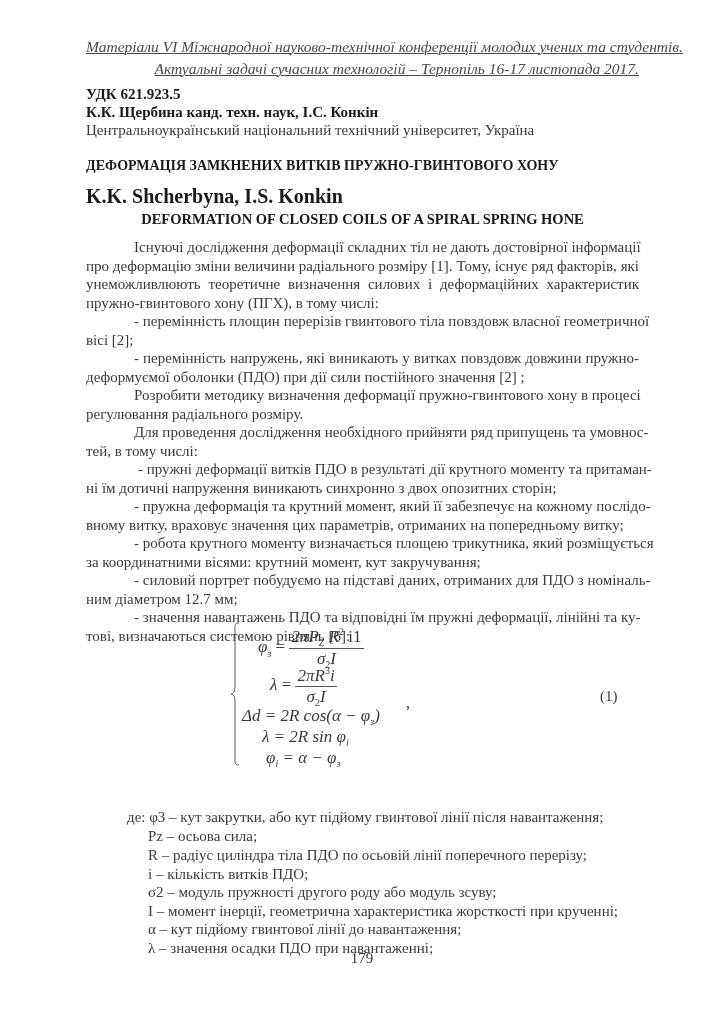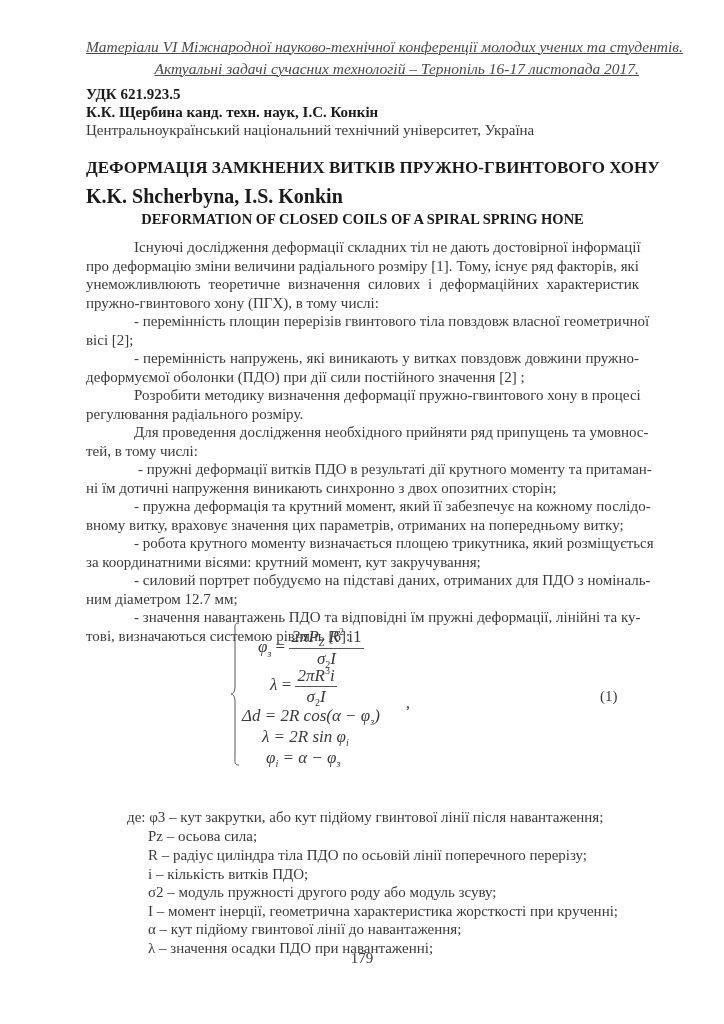--- a/index.html
+++ b/index.html
@@ -7,21 +7,21 @@
          font-family:"Liberation Serif","DejaVu Serif",serif; color:#2a2a2a; }
   .hdr { position:absolute; left:86px; width:553px; font-style:italic; font-size:15.5px;
          text-decoration:underline; text-decoration-thickness:1px; color:#4a4a4a; white-space:nowrap; }
   .hdr.l1 { top:38px; text-align:center; }
   .hdr.l2 { top:60px; text-align:right; }
   .abs { position:absolute; white-space:nowrap; }
   .bold { font-weight:bold; color:#1a1a1a; }
   .udk { left:86px; top:86px; font-size:15px; }
   .authors-ua { left:86px; top:104px; font-size:15px; }
   .univ { left:86px; top:122px; font-size:15px; color:#3a3a3a;font-family:Liberation Serif, serif; }
-  .title-ua { left:86px; width:553px; top:158px; font-size:17px; text-align:right; }
+  .title-ua { left:86px; width:553px; top:158px; font-size:14px; text-align:left; }
   .authors-en { left:86px; top:185px; font-size:20px; }
   .title-en { left:86px; width:553px; top:211px; font-size:14.5px; text-align:center; }
   .line { position:absolute; left:86px; width:553px; font-size:15px; line-height:18.5px;
           white-space:nowrap; color:#3a3a3a; }
   .just { text-align:justify; text-align-last:justify; }
   .ind { padding-left:48px; box-sizing:border-box;text-align:right; }
   .ind2 { padding-left:52px; box-sizing:border-box; }
   .eq { position:absolute; font-family:"Liberation Serif","DejaVu Serif",serif; color:#3a3a3a; }
   .it { font-style:italic; }
   .frac { display:inline-block; vertical-align:middle; text-align:center; }

